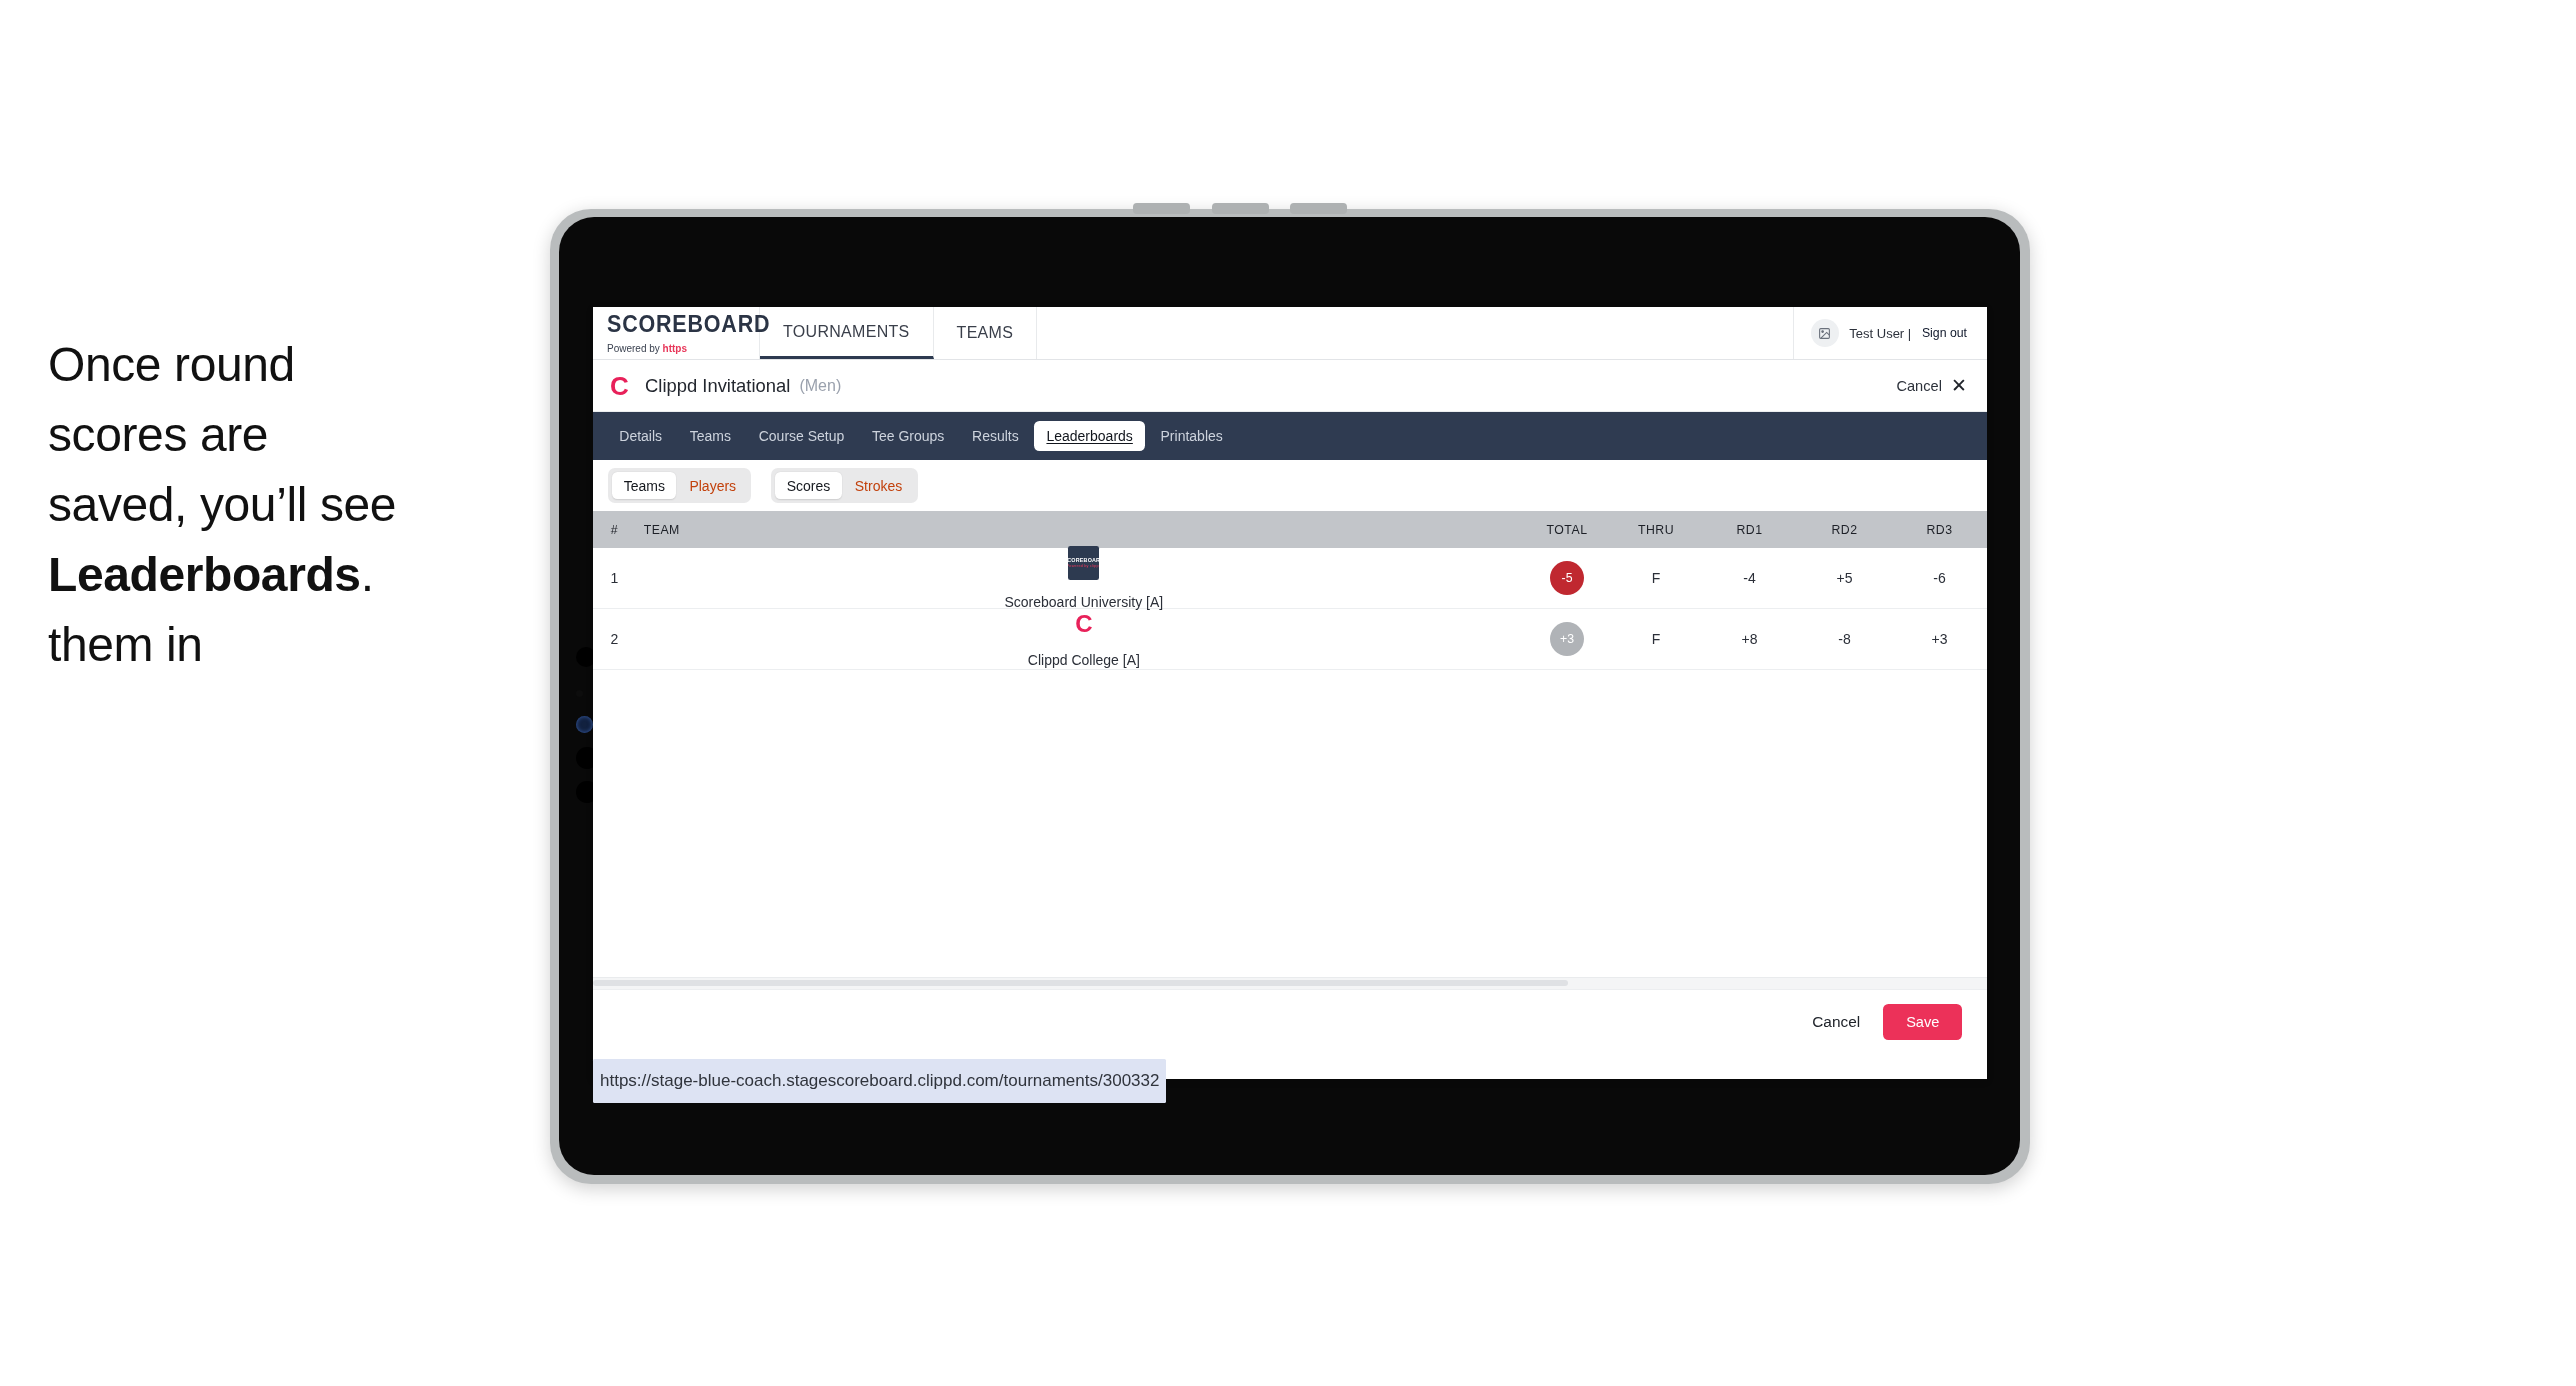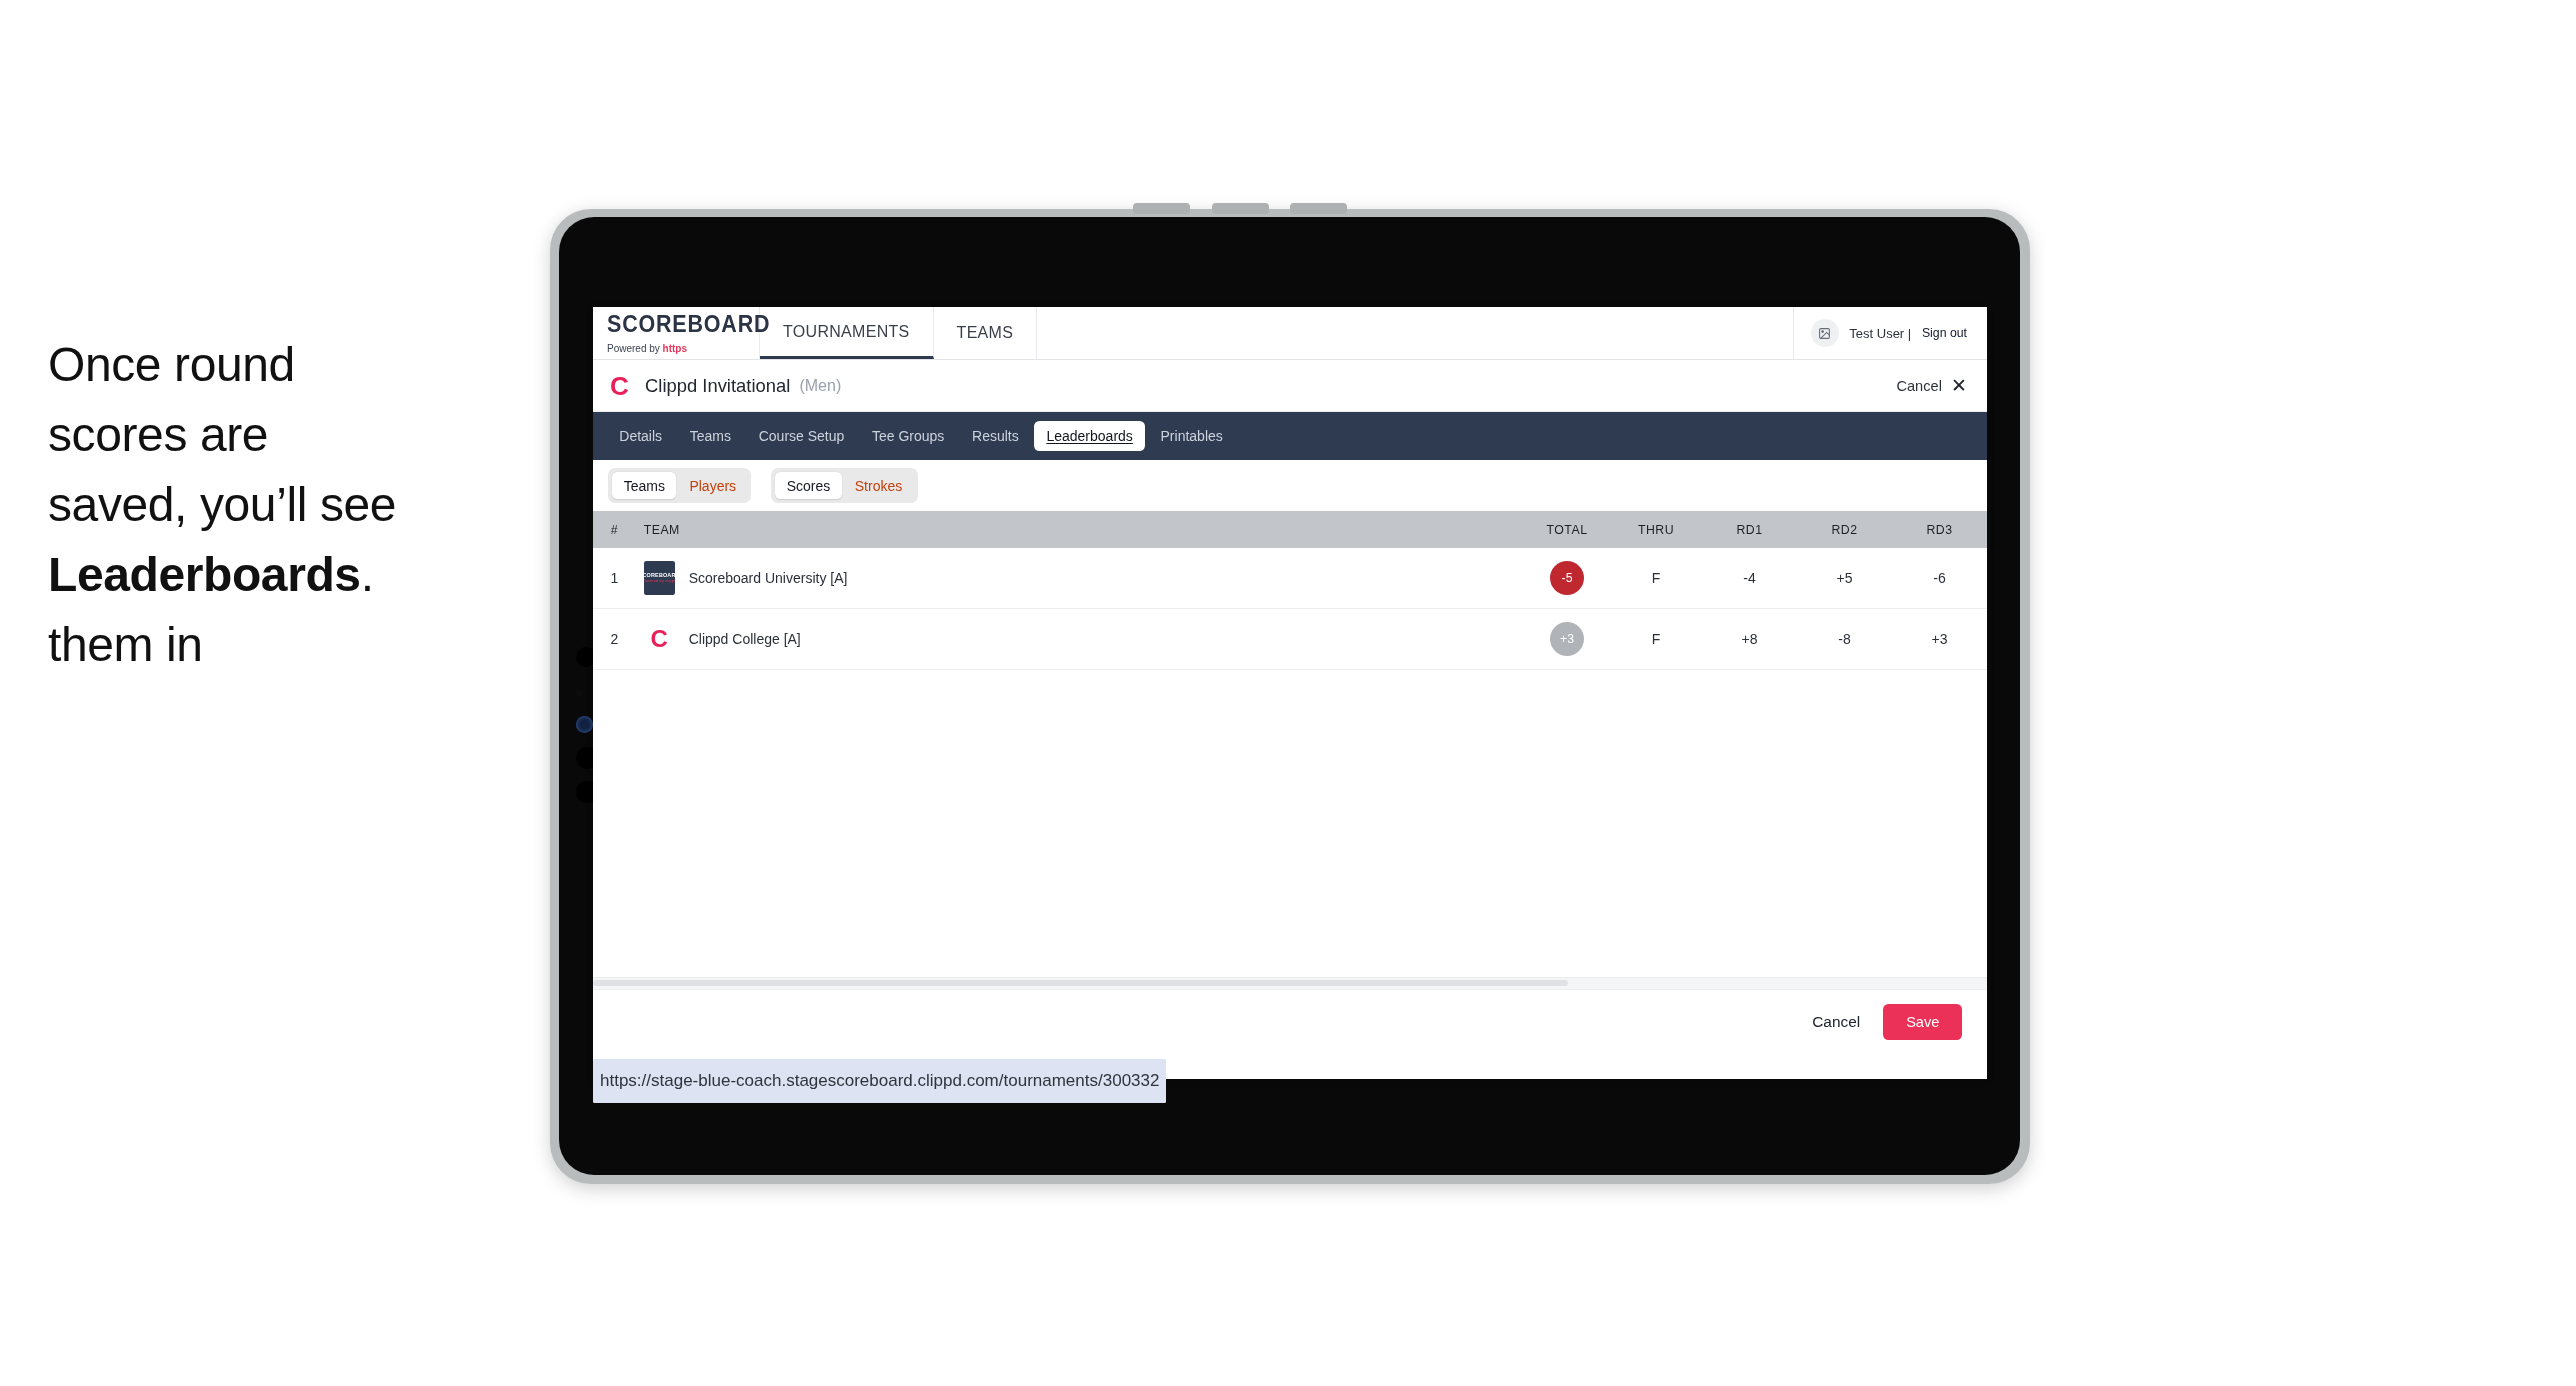--- a/index.html
+++ b/index.html
@@ -156,21 +156,21 @@
   }
   .c-num{width:43px;text-align:center;flex:none;}
   .c-team{flex:1;padding-left:7.7px;}
   .c-total{width:86px;text-align:center;flex:none;}
   .c-thru{width:92px;text-align:center;flex:none;}
   .c-rd{width:95px;text-align:center;flex:none;}
   .trow{
     height:60px;display:flex;align-items:center;
     font-size:14px;color:#2b2f38;border-bottom:0.8px solid #eceef0;background:#fff;
   }
-  .teamcell{display:flex;align-items:center;gap:14px;padding-left:7.7px;}
+  .teamcell{display:flex;align-items:center;gap:14px;padding-left:7.7px;flex-direction:column;}
   .tlogo-img{
     width:31px;height:34px;background:#2d3a50;border-radius:2.3px;
     display:flex;align-items:center;justify-content:center;
     color:#fff;font-size:5.4px;font-weight:bold;letter-spacing:0.2px;text-align:center;
     line-height:1.25;overflow:hidden;
   }
   .tlogo-img .sub{color:#e8375a;font-size:3.8px;font-weight:normal;display:block;}
   .tlogo-c{font-size:24px;font-weight:bold;color:#e8215a;width:31px;text-align:center;}
   .badge{
     width:34px;height:34px;border-radius:50%;

